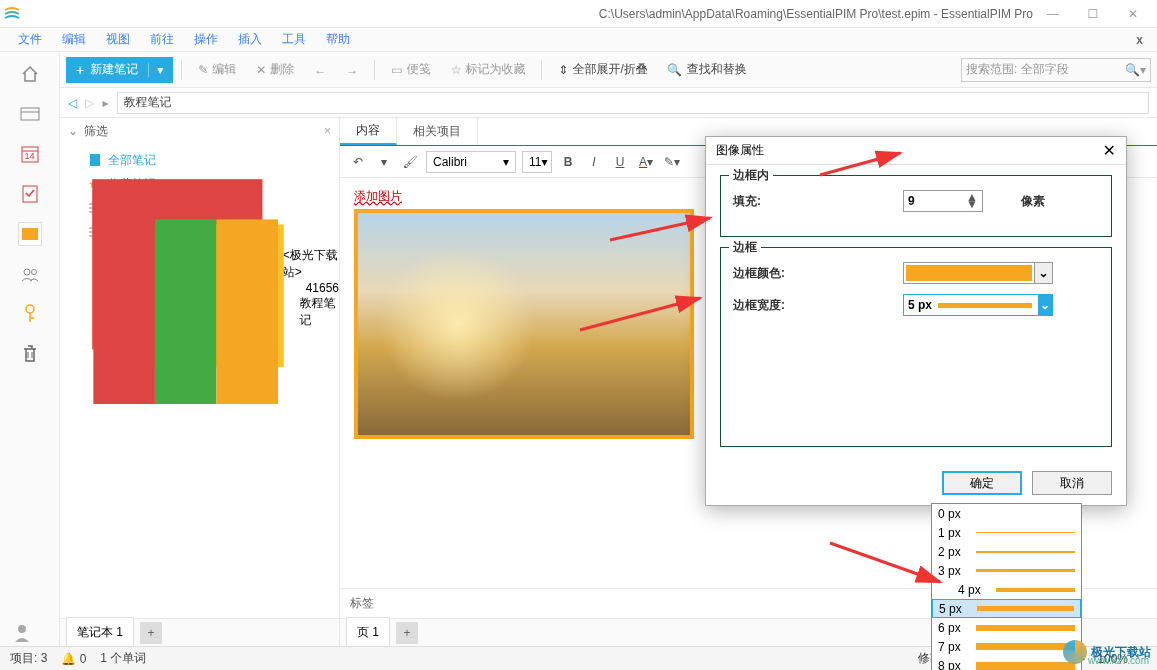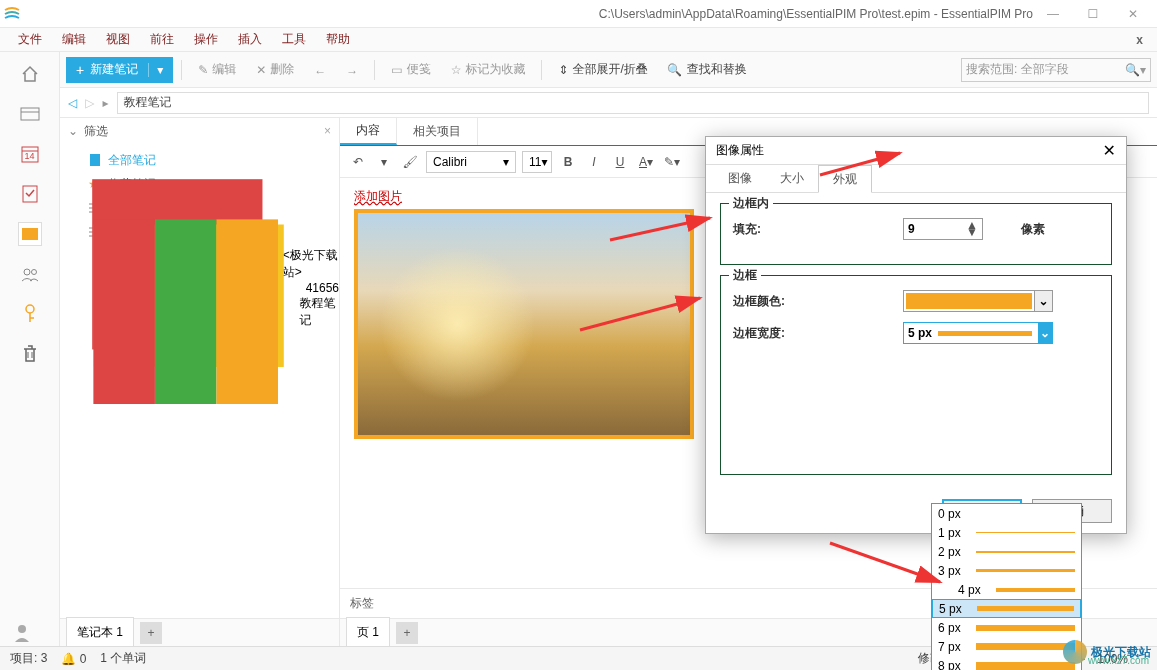--- a/index.html
+++ b/index.html
@@ -7,21 +7,21 @@
 
 
 .titlebar { height: 28px; display: flex; align-items: center; padding: 0 4px; border-bottom: 1px solid #e8e8e8; }
 .titlebar .logo { width: 16px; height: 16px; margin-right: 6px; }
 .titlebar .title { color: #666; flex: 1; text-align: right; }
 .titlebar .winbtns { display: flex; gap: 0; }
 .titlebar .winbtns div { width: 40px; height: 28px; display: flex; align-items: center; justify-content: center; color: #999; }
 
 
 .menubar { height: 24px; display: flex; align-items: center; padding: 0 8px; background: #fafafa; border-bottom: 1px solid #e8e8e8; }
-.menubar .mitem { padding: 0 10px; color: #7f1d1d; }
+.menubar .mitem { padding: 0 10px; color: #3b82f6; }
 .menubar .mclose { margin-left: auto; padding: 0 6px; color: #666; font-weight: bold; }
 
 
 .main { display: flex; height: calc(670px - 28px - 24px - 24px); }
 .leftbar { width: 60px; background: #fafafa; border-right: 1px solid #e8e8e8; display: flex; flex-direction: column; align-items: center; padding-top: 10px; gap: 16px; }
 .leftbar .licon { width: 24px; height: 24px; display: flex; align-items: center; justify-content: center; color: #888; position: relative; }
 .leftbar .licon.active { background: #fff; border: 1px solid #ddd; }
 .leftbar .cal-badge { font-size: 9px; position: absolute; }
 
 .center { flex: 1; display: flex; flex-direction: column; }
@@ -386,25 +386,20 @@
       <circle cx="10" cy="7" r="4" fill="#aaa"></circle>
       <path d="M3 20 Q10 12 17 20" fill="#aaa"></path>
     </svg>
   </div>
 
 <div class="dialog">
   <div class="dtitle">
     <span>图像属性</span>
     <span class="dx">✕</span>
   </div>
-  <div class="dtabs">
-    <div class="dtab">图像</div>
-    <div class="dtab">大小</div>
-    <div class="dtab active">外观</div>
-  </div>
   <div class="dbody">
     <div class="group">
       <div class="glabel">边框内</div>
       <div class="frow">
         <div class="flabel">填充:</div>
         <div class="fval">
           <div class="numbox">
             <span>9</span>
             <div class="spin">
                 <span>▲</span>

